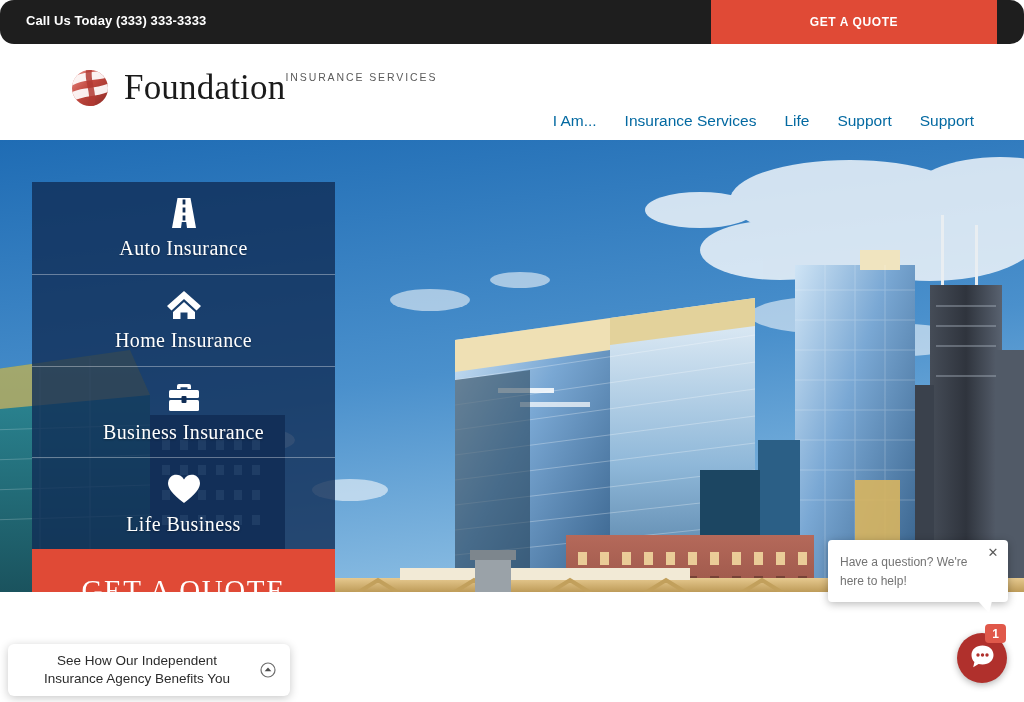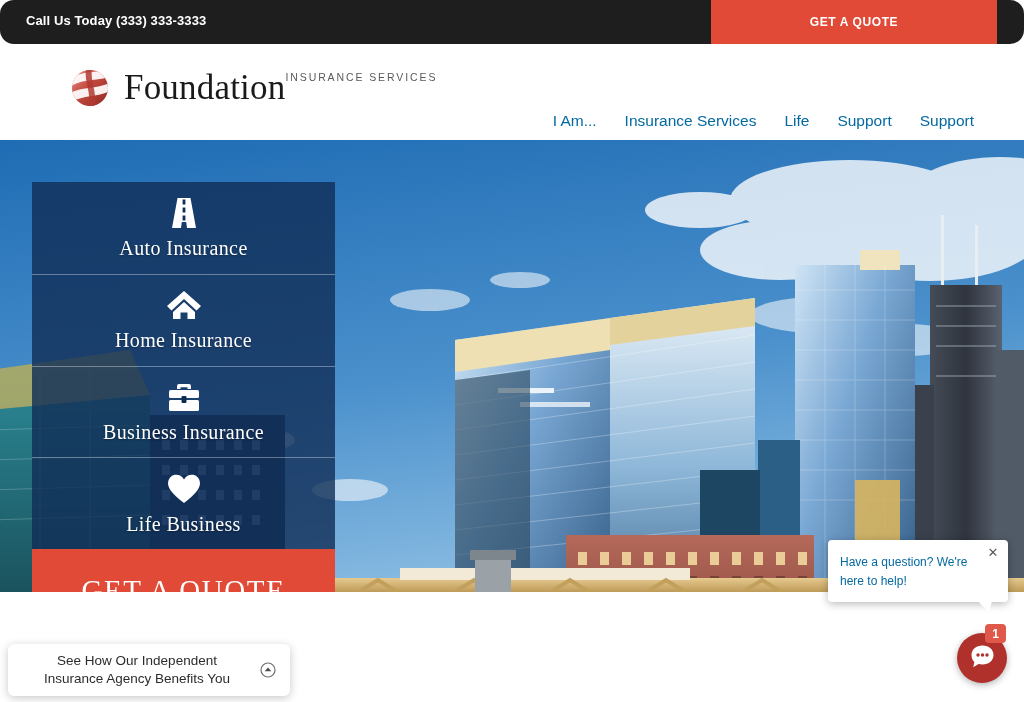--- a/index.html
+++ b/index.html
@@ -129,21 +129,21 @@
   }
   .chat-bubble::after {
     content: ""; position: absolute; right: 16px; bottom: -11px;
     width: 0; height: 0;
     border-left: 11px solid transparent;
     border-right: 3px solid transparent;
     border-top: 12px solid #ffffff;
   }
   .chat-msg {
     position: absolute; left: 12px; top: 13px; right: 22px;
-    color: #0369a1; font-size: 12px; line-height: 19px;
+    color: #737373; font-size: 12px; line-height: 19px;
   }
   .chat-close {
     position: absolute; right: 7px; top: 4px;
     width: 16px; height: 16px; cursor: pointer;
     display: flex; align-items: center; justify-content: center;
     color: #5a5a5a; font-size: 13px; line-height: 1;
   }
   .chat-launcher {
     position: absolute; left: 957px; top: 633px;
     width: 50px; height: 50px; border-radius: 50%;

